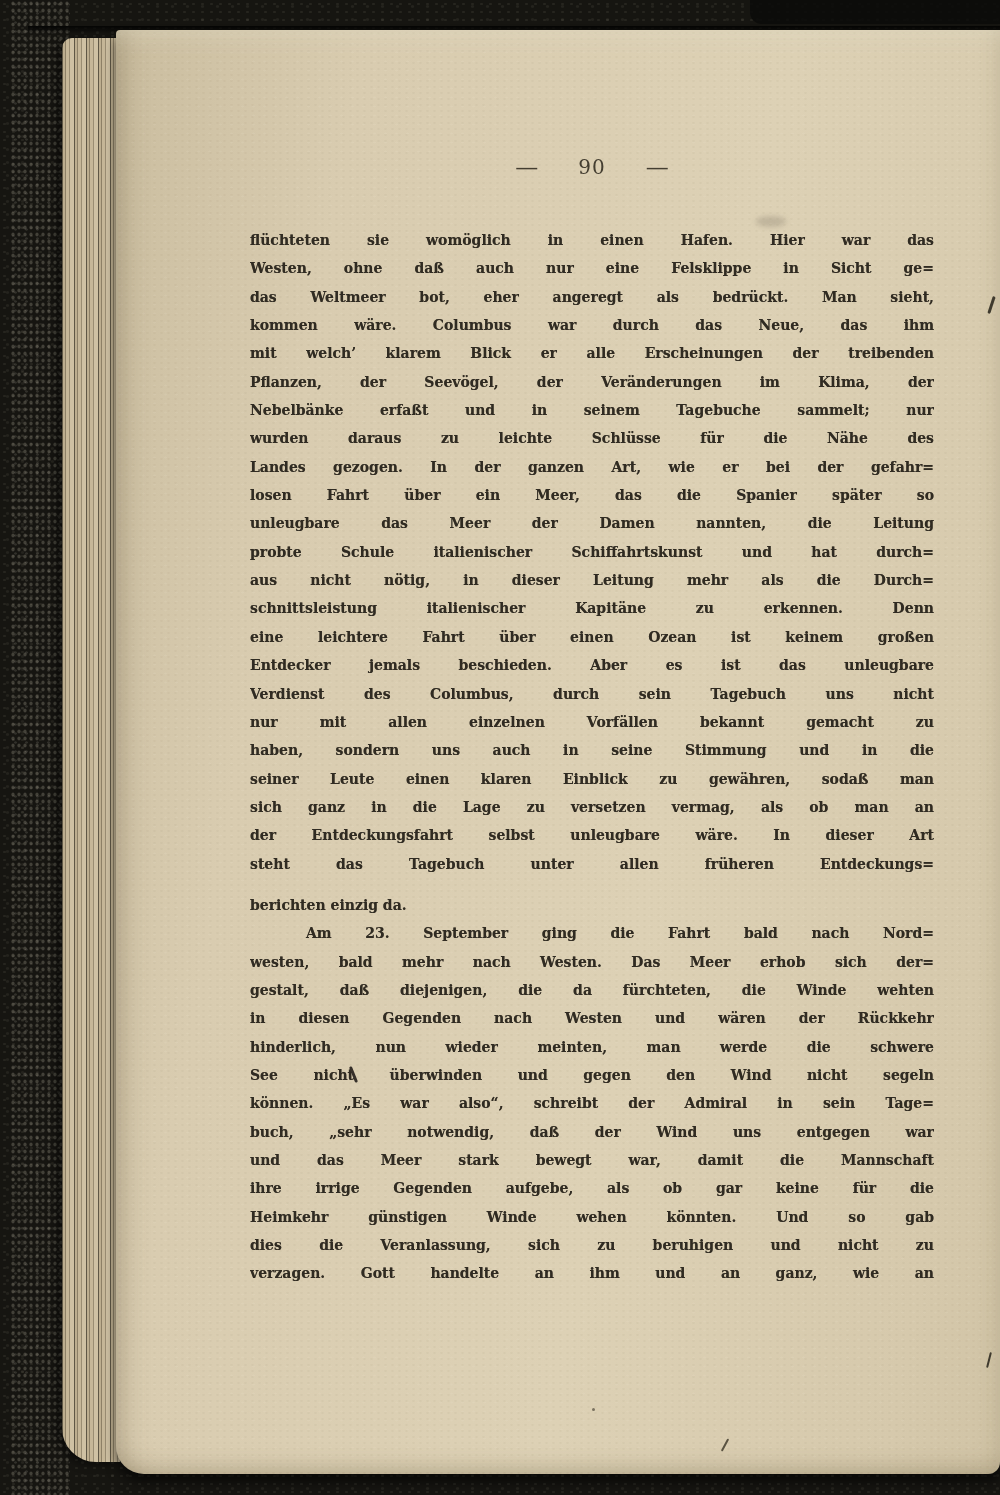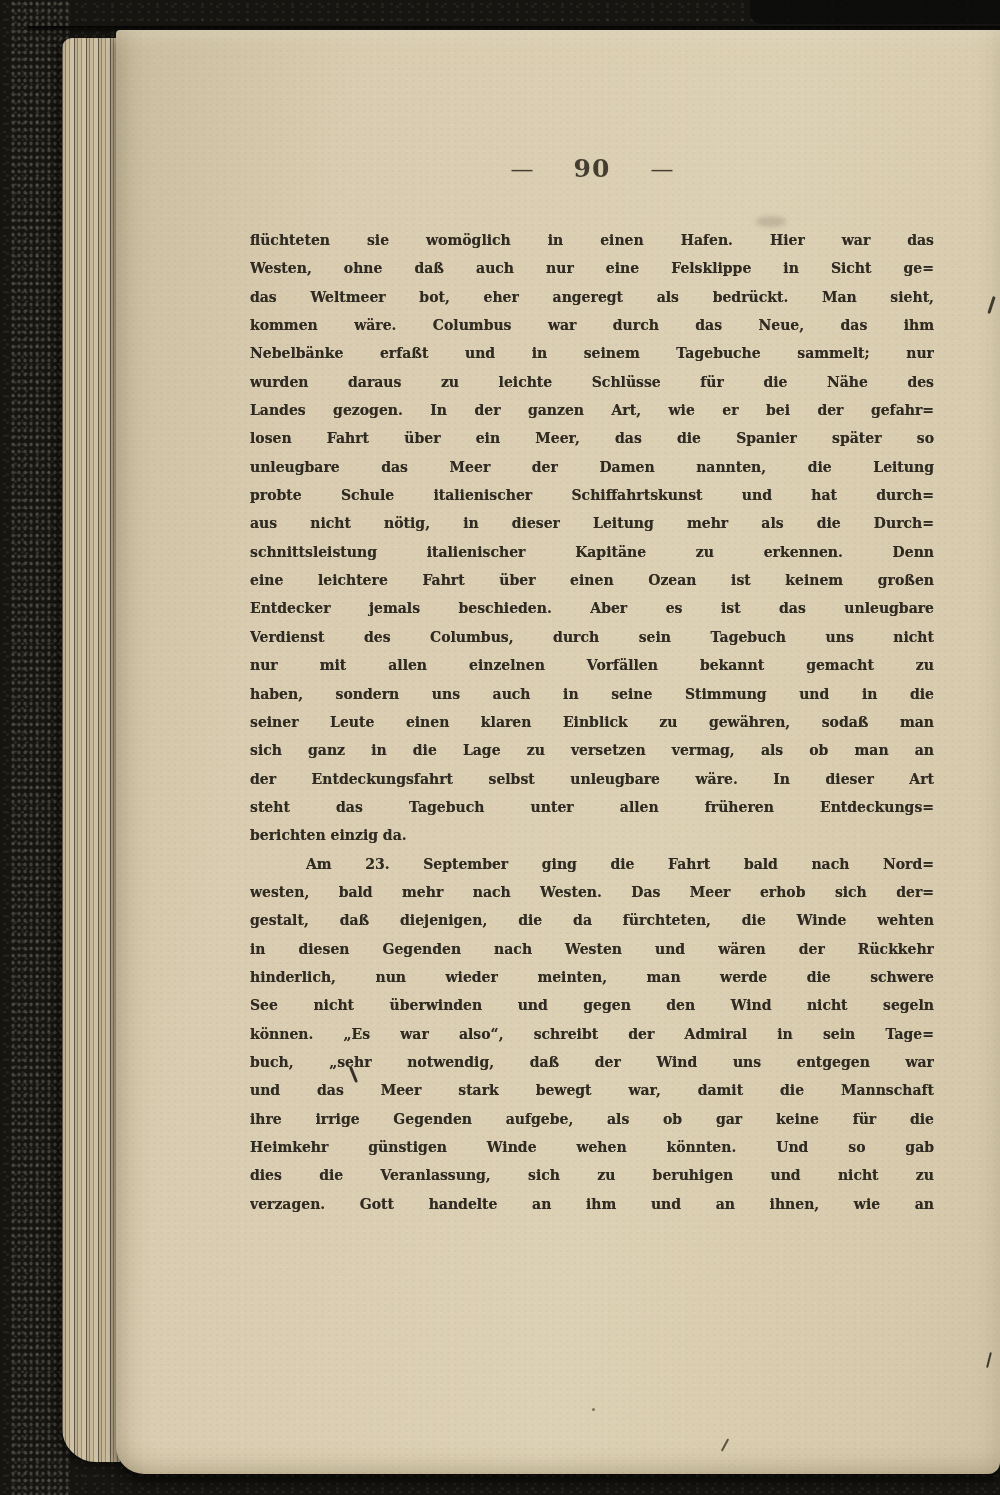--- a/index.html
+++ b/index.html
@@ -52,31 +52,31 @@
       inset 0 16px 24px -16px rgba(252,247,228,0.55),
       inset 16px 0 28px -12px rgba(95,80,55,0.35),
       inset -6px -12px 26px -10px rgba(110,95,65,0.32),
       0 8px 12px rgba(0,0,0,0.6);
   }
   .running-head {
     position: absolute; left: 134px; top: 124px; width: 684px;
     display: flex; justify-content: center; align-items: center; gap: 40px;
     color: #443e31; font-size: 23px; font-weight: normal;
   }
-  .running-head .num { font-size: 25px; letter-spacing: 1px; font-weight: bold; }
+  .running-head .num { font-size: 20px; letter-spacing: 1px; }
   .text-block {
     position: absolute; left: 134px; top: 196px; width: 684px;
     color: #302b22; font-size: 14px; line-height: 28.35px; font-weight: bold;
     text-shadow: 0 0 0.5px rgba(45,40,30,0.55);
   }
   .line {
     text-align: justify; text-align-last: justify;
     height: 28.35px; overflow: hidden;
   }
-  .line.flush { text-align-last: left; }
+  .line.flush { text-align-last: left; margin-top: 13px; }
   .line.indent { text-indent: 56px; }
   
   .mark { position: absolute; background: #3f3a2e; border-radius: 2px; }
   .mark-a { left: 874px; top: 266px; width: 3px; height: 18px; transform: rotate(18deg); }
   .mark-b { left: 872px; top: 1322px; width: 2px; height: 16px; transform: rotate(14deg); }
   .mark-c { left: 608px; top: 1408px; width: 2px; height: 14px; transform: rotate(28deg); background:#5a5342; }
   .mark-dot { left: 476px; top: 1378px; width: 3px; height: 3px; border-radius: 50%; background:#7a7260; }
   .mark-stroke { left: 236px; top: 1036px; width: 3px; height: 17px; transform: rotate(-22deg); background:#36302a; }
   .smudge {
     position: absolute; left: 640px; top: 186px; width: 30px; height: 11px;
@@ -97,20 +97,22 @@
     <span class="dash">—</span>
     <span class="num">90</span>
     <span class="dash">—</span>
   </div>
 
   <div class="text-block">
       <div class="line">flüchteten sie womöglich in einen Hafen. Hier war das</div>
       <div class="line">Westen, ohne daß auch nur eine Felsklippe in Sicht ge=</div>
       <div class="line">das Weltmeer bot, eher angeregt als bedrückt. Man sieht,</div>
       <div class="line">kommen wäre. Columbus war durch das Neue, das ihm</div>
+      <div class="line">mit welch’ klarem Blick er alle Erscheinungen der treibenden</div>
+      <div class="line">Pflanzen, der Seevögel, der Veränderungen im Klima, der</div>
       <div class="line">Nebelbänke erfaßt und in seinem Tagebuche sammelt; nur</div>
       <div class="line">wurden daraus zu leichte Schlüsse für die Nähe des</div>
       <div class="line">Landes gezogen. In der ganzen Art, wie er bei der gefahr=</div>
       <div class="line">losen Fahrt über ein Meer, das die Spanier später so</div>
       <div class="line">unleugbare das Meer der Damen nannten, die Leitung</div>
       <div class="line">probte Schule italienischer Schiffahrtskunst und hat durch=</div>
       <div class="line">aus nicht nötig, in dieser Leitung mehr als die Durch=</div>
       <div class="line">schnittsleistung italienischer Kapitäne zu erkennen. Denn</div>
       <div class="line">eine leichtere Fahrt über einen Ozean ist keinem großen</div>
       <div class="line">Entdecker jemals beschieden. Aber es ist das unleugbare</div>
@@ -127,21 +129,21 @@
       <div class="line">gestalt, daß diejenigen, die da fürchteten, die Winde wehten</div>
       <div class="line">in diesen Gegenden nach Westen und wären der Rückkehr</div>
       <div class="line">hinderlich, nun wieder meinten, man werde die schwere</div>
       <div class="line">See nicht überwinden und gegen den Wind nicht segeln</div>
       <div class="line">können. „Es war also“, schreibt der Admiral in sein Tage=</div>
       <div class="line">buch, „sehr notwendig, daß der Wind uns entgegen war</div>
       <div class="line">und das Meer stark bewegt war, damit die Mannschaft</div>
       <div class="line">ihre irrige Gegenden aufgebe, als ob gar keine für die</div>
       <div class="line">Heimkehr günstigen Winde wehen könnten. Und so gab</div>
       <div class="line">dies die Veranlassung, sich zu beruhigen und nicht zu</div>
-      <div class="line">verzagen. Gott handelte an ihm und an ihnen, wie an</div>
+      <div class="line">verzagen. Gott handelte an ihm und an ganz, wie an</div>
     </div>
 
   <div class="smudge"></div>
   <div class="mark mark-a"></div>
   <div class="mark mark-b"></div>
   <div class="mark mark-c"></div>
   <div class="mark mark-dot"></div>
   <div class="mark mark-stroke"></div>
 </div>
 

